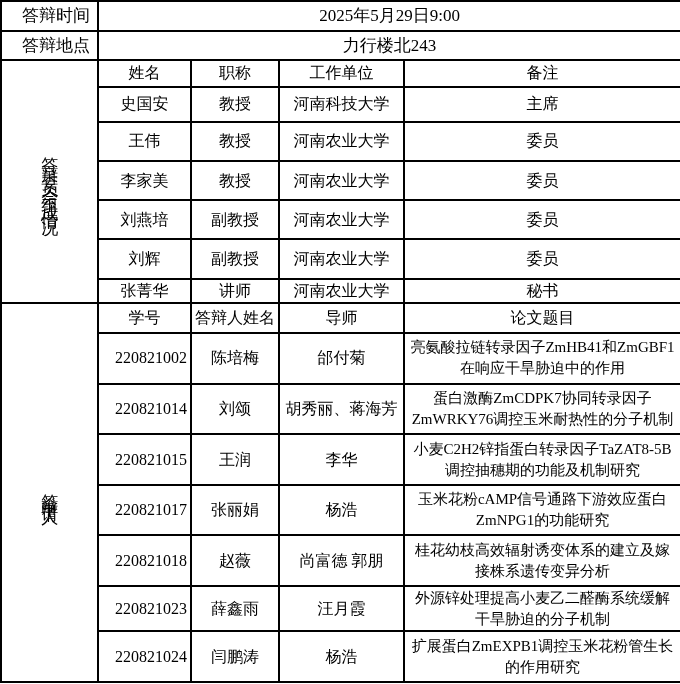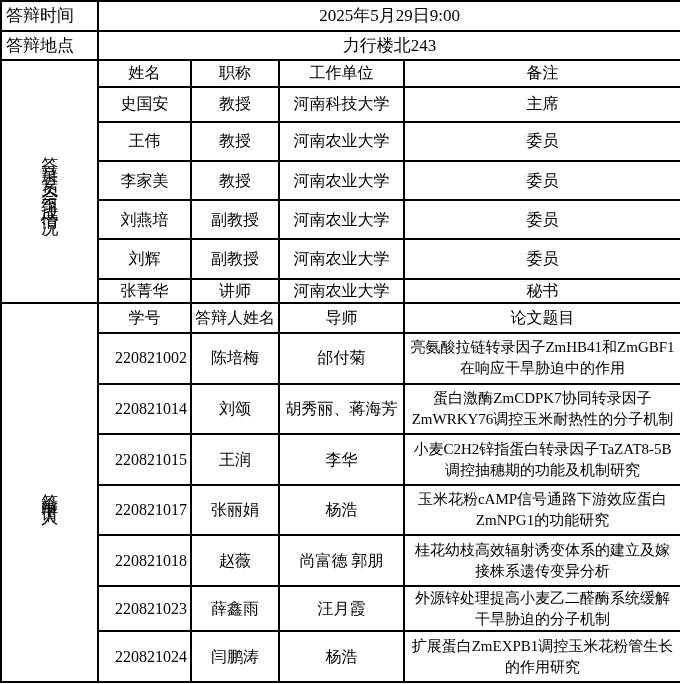--- a/index.html
+++ b/index.html
@@ -24,21 +24,21 @@
     border: 2px solid #000000;
     text-align: center;
     vertical-align: middle;
     padding: 0 3px;
     overflow: hidden;
     font-size: 16px;
     line-height: 1.25;
   }
   td.row-label {
     text-align: left;
-    padding-left: 4px;
+    padding-left: 20px;
     font-size: 17px;
   }
   td.span-value {
     font-size: 17px;
   }
   td.section-label {
     padding: 0;
   }
   .vlabel {
     display: inline-block;

